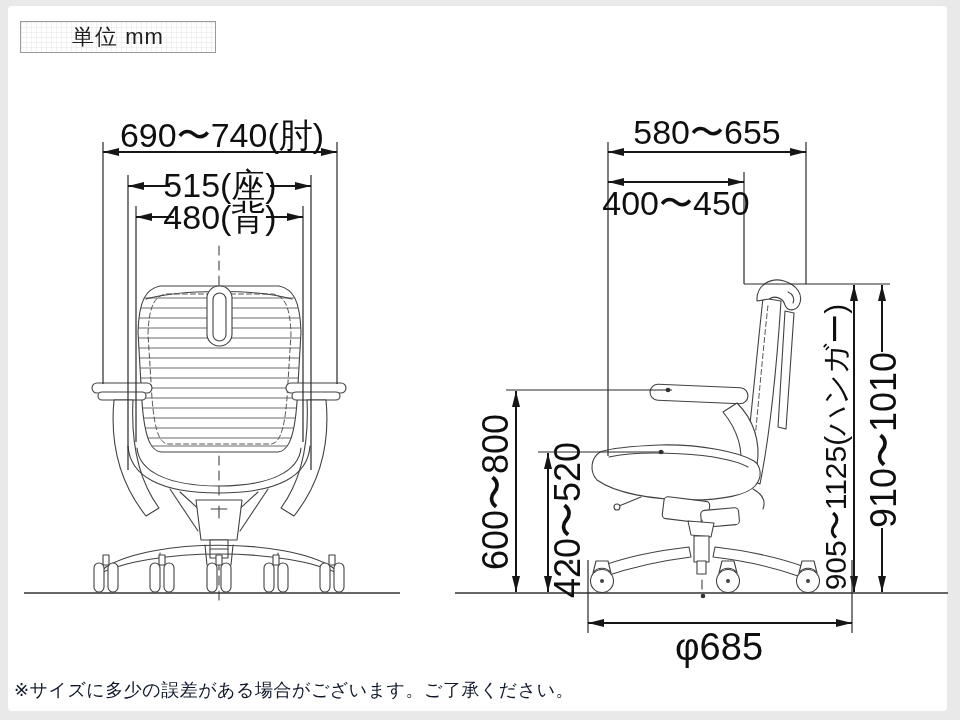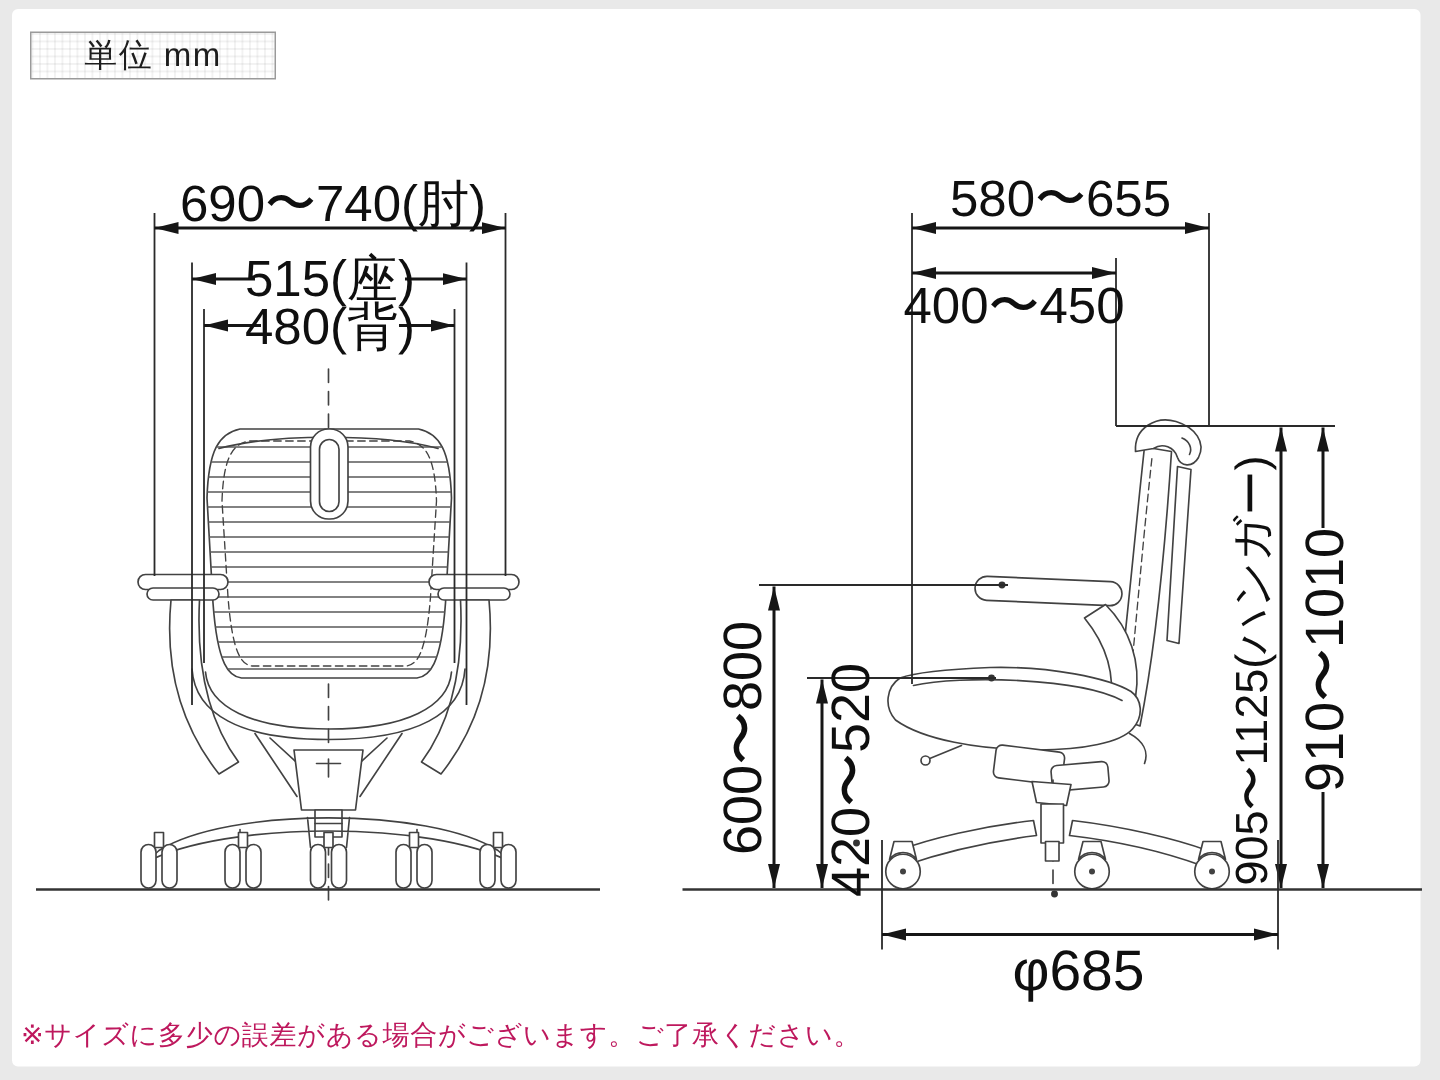--- a/index.html
+++ b/index.html
@@ -1,26 +1,26 @@
 <!DOCTYPE html>
 <html><head>
 <meta charset="utf-8">
 <style>
   html,body{margin:0;padding:0;}
   .page{position:relative;width:960px;height:720px;background:#e9e9e9;overflow:hidden;
         font-family:"Liberation Sans","DejaVu Sans",sans-serif;}
   .panel{position:absolute;left:8px;top:6px;right:13px;bottom:9px;background:#ffffff;border-radius:4px;}
-  .unit-box{position:absolute;left:20px;top:21px;width:164px;height:32px;box-sizing:border-box;
+  .unit-box{position:absolute;left:20px;top:21px;width:196px;height:32px;box-sizing:border-box;
             border:1px solid #9a9a9a;background-color:#fff;
             background-image:linear-gradient(rgba(0,0,0,0.05) 1px,transparent 1px),
                              linear-gradient(90deg,rgba(0,0,0,0.05) 1px,transparent 1px);
             background-size:5px 5px;
             display:flex;align-items:center;justify-content:center;
             font-size:22px;color:#1d1d1d;letter-spacing:1px;}
-  .footnote{position:absolute;left:14px;top:678px;font-size:18px;color:#be185d;letter-spacing:0.5px;}
+  .footnote{position:absolute;left:14px;top:678px;font-size:18px;color:#0f172a;letter-spacing:0.5px;}
   svg.draw{position:absolute;left:0;top:0;}
   svg text{font-family:"Liberation Sans","DejaVu Sans",sans-serif;fill:#0f0f0f;}
   .dimline{stroke:#161616;stroke-width:2;fill:none;}
   .extline{stroke:#2a2a2a;stroke-width:1.2;fill:none;}
   .chair{stroke:#424242;stroke-width:1.1;fill:none;stroke-linecap:round;stroke-linejoin:round;}
   .chairw{stroke:#424242;stroke-width:1.1;fill:#ffffff;stroke-linejoin:round;}
   .mesh{stroke:#5a5a5a;stroke-width:0.9;}
   .floor{stroke:#333;stroke-width:1.6;}
   .dash{stroke-dasharray:9 6;}
   .dashf{stroke-dasharray:5 3;stroke-width:0.9;}

